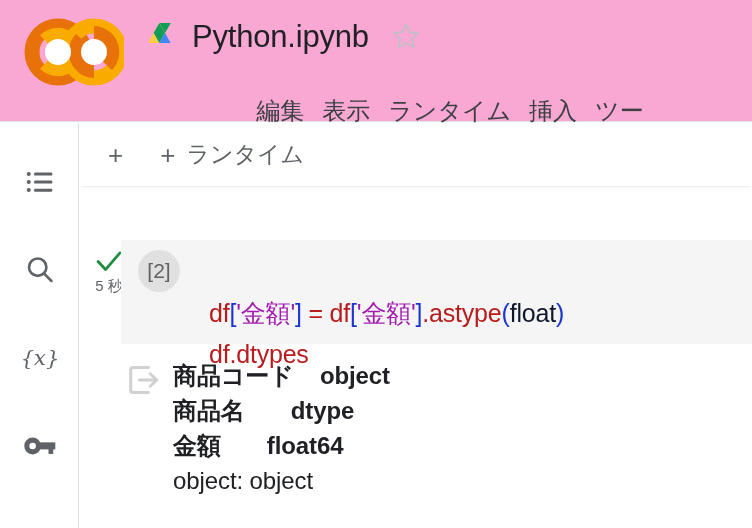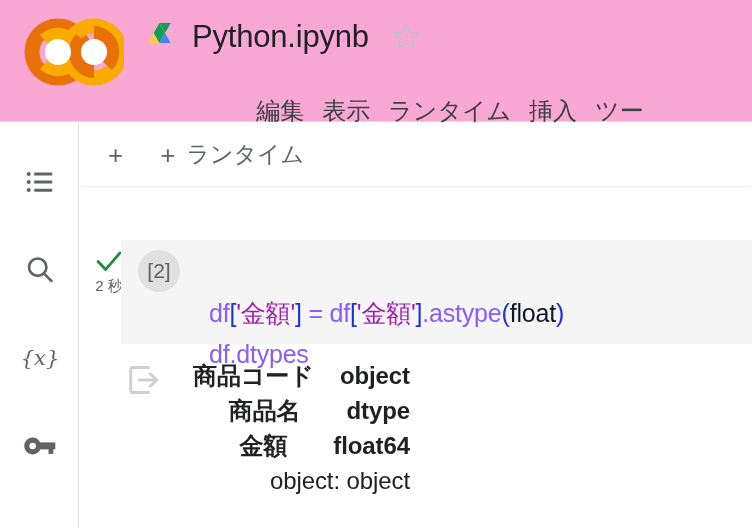--- a/index.html
+++ b/index.html
@@ -226,21 +226,21 @@
     font-size: 25px;
     line-height: 41px;
     color: #202124;
     white-space: pre;
     letter-spacing: -0.2px;
   }
 
   .tok-bracket { color: #1a35d4; }
   .tok-string  { color: #a21caf; }
   .tok-type    { color: #0f172a; }
-  .tok-plain   { color: #8b5cf6; }
+  .tok-plain   { color: #b91c1c; }
 
   
   .output-area {
     position: absolute;
     left: 41px;
     top: 118px;
     width: 631px;
     display: flex;
   }
 
@@ -252,22 +252,21 @@
     justify-content: center;
   }
 
   .output-text {
     font-family: "Liberation Sans", "DejaVu Sans", sans-serif;
     font-size: 24px;
     line-height: 35px;
     color: #202124;
     white-space: pre;
     letter-spacing: -0.1px;
-    margin-left: 24px;
-    text-align: right;
+    margin-left: 4px;
   }
 
   .out-line { display: block; }
   .out-line.bold { font-weight: 700; }
 </style>
 </head>
 <body>
 
 <div id="app">
 
@@ -381,21 +380,21 @@
     <div class="notebook">
 
       <div class="cell">
 
         <div class="exec-status">
           <span class="check-mark">
             <svg viewBox="0 0 24 20" width="28" height="23" aria-hidden="true">
               <polyline points="2.5,10 9,17 21.5,2.5" fill="none" stroke="#1e8e3e" stroke-width="2.4" stroke-linecap="round" stroke-linejoin="round"></polyline>
             </svg>
           </span>
-          <span class="exec-time">2 秒</span>
+          <span class="exec-time">5 秒</span>
         </div>
 
         <div class="code-block">
 
           <div class="run-badge">[2]</div>
 
           <div class="code-text">
 <span class="out-line"><span class="tok-plain">df</span><span class="tok-bracket">[</span><span class="tok-string">'金額'</span><span class="tok-bracket">]</span><span class="tok-plain"> = </span><span class="tok-plain">df</span><span class="tok-bracket">[</span><span class="tok-string">'金額'</span><span class="tok-bracket">]</span><span class="tok-plain">.astype</span><span class="tok-bracket">(</span><span class="tok-type">float</span><span class="tok-bracket">)</span></span><span class="out-line"><span class="tok-plain">df.dtypes</span></span>
           </div>
         </div>

